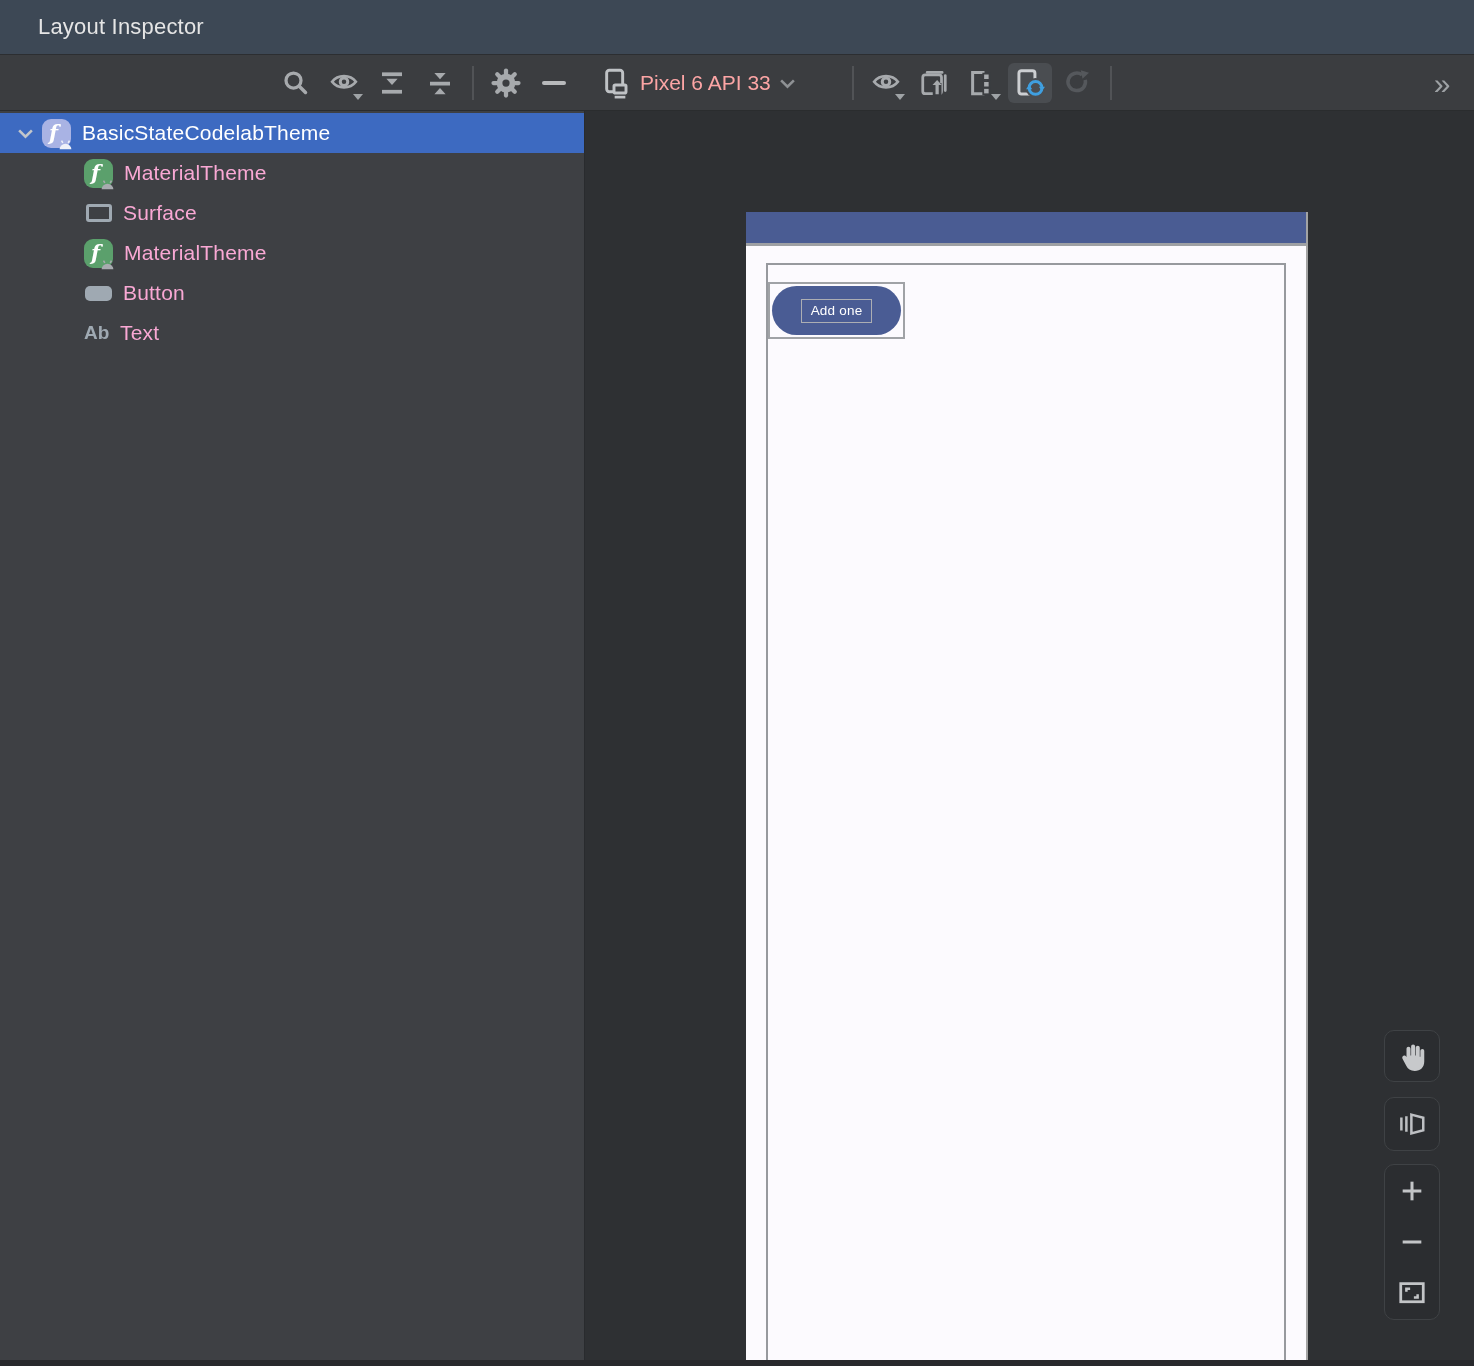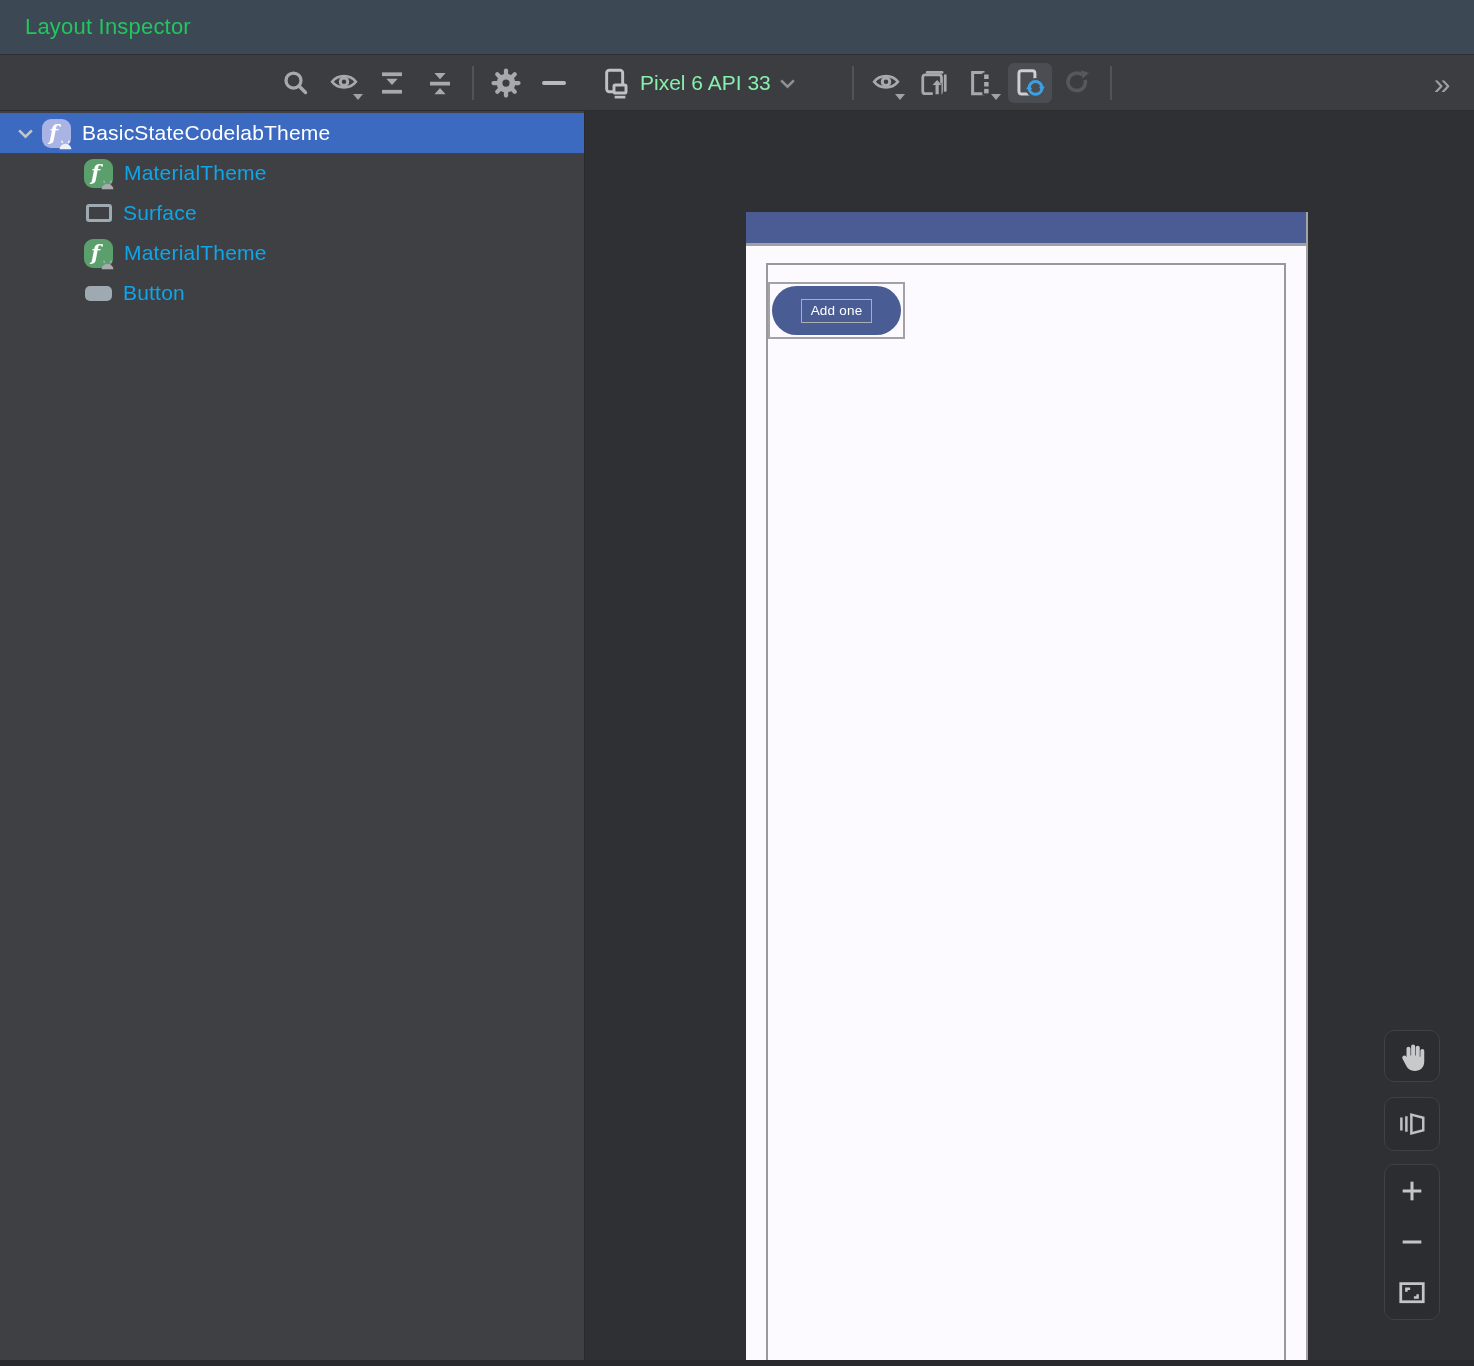--- a/index.html
+++ b/index.html
@@ -10,21 +10,21 @@
     position:relative; width:1474px; height:1366px;
     background:#2E3033; overflow:hidden;
   }
 
   
   .titlebar {
     position:absolute; left:0; top:0; width:1474px; height:54px;
     background:#3D4855; display:flex; align-items:center;
   }
   .titlebar .title {
-    padding-left:25px; font-size:22px; color:#22c55e; letter-spacing:0.2px;
+    padding-left:38px; font-size:22px; color:#e5e5e5; letter-spacing:0.2px;
   }
 
   
   .toolbar {
     position:absolute; left:0; top:54px; width:1474px; height:57px;
     background:#3B3D40; border-top:1px solid #2C2E31; border-bottom:1px solid #2A2C2E;
   }
   .tb-label {
     position:absolute; left:14px; top:0; height:56px; display:flex; align-items:center;
     font-size:20px; color:#CDD0D4;
@@ -37,40 +37,40 @@
     position:relative; width:44px; height:40px; border-radius:6px;
     display:flex; align-items:center; justify-content:center; cursor:pointer;
   }
   .tb-btn.selected { background:#4A4D51; }
   .tb-sep { width:2px; height:34px; background:#515356; margin:0 6px; }
   .caret {
     position:absolute; right:3px; bottom:3px; width:0; height:0;
     border-left:5px solid transparent; border-right:5px solid transparent;
     border-top:6px solid #9FA3A6;
   }
-  .tb-device .dev-label { font-size:21px; color:#86efac; }
+  .tb-device .dev-label { font-size:21px; color:#fca5a5; }
   .tb-overflow {
     position:absolute; right:14px; top:14px; width:36px; height:30px;
     display:flex; align-items:center; justify-content:center; cursor:pointer;
   }
   .tb-overflow span { font-size:30px; line-height:26px; color:#9EA2A5; }
 
   
   .tree-panel {
     position:absolute; left:0; top:111px; width:584px; bottom:6px;
     background:#3E4044;
   }
   .row {
     position:relative; height:40px; display:flex; align-items:center; cursor:pointer;
   }
   .row.selected { background:#3D6AC1; }
   .row.depth0 { padding-left:14px; }
   .row.depth1 { padding-left:84px; }
   .row-chevron { width:22px; margin-right:6px; display:flex; align-items:center; justify-content:center; }
-  .row-label { font-size:21px; color:#0ea5e9; letter-spacing:0.2px; margin-left:11px; white-space:nowrap; }
+  .row-label { font-size:21px; color:#f9a8d4; letter-spacing:0.2px; margin-left:11px; white-space:nowrap; }
   .row.selected .row-label { color:#FFFFFF; }
 
   
   .c-icon {
     position:relative; width:29px; height:29px; border-radius:9px; flex:none;
   }
   .c-icon.green { background:#5BA06C; }
   .c-icon.lavender { background:#A9B3E4; }
   .c-icon i {
     position:absolute; left:7px; top:-1px; font-family:"DejaVu Serif", serif;
@@ -314,20 +314,24 @@
       </span>
       <span class="row-label">MaterialTheme</span>
     </div>
 
 
     <div class="row depth1">
       <span class="button-icon"></span>
       <span class="row-label">Button</span>
     </div>
 
+    <div class="row depth1">
+      <span class="text-icon">Ab</span>
+      <span class="row-label">Text</span>
+    </div>
   </div>
 
   <div class="canvas">
     <div class="device">
       <div class="app-bar"></div>
       <div class="app-bar-shadow"></div>
       <div class="device-content">
         <div class="column-outline"></div>
         <div class="button-bounds">
           <div class="pill">

